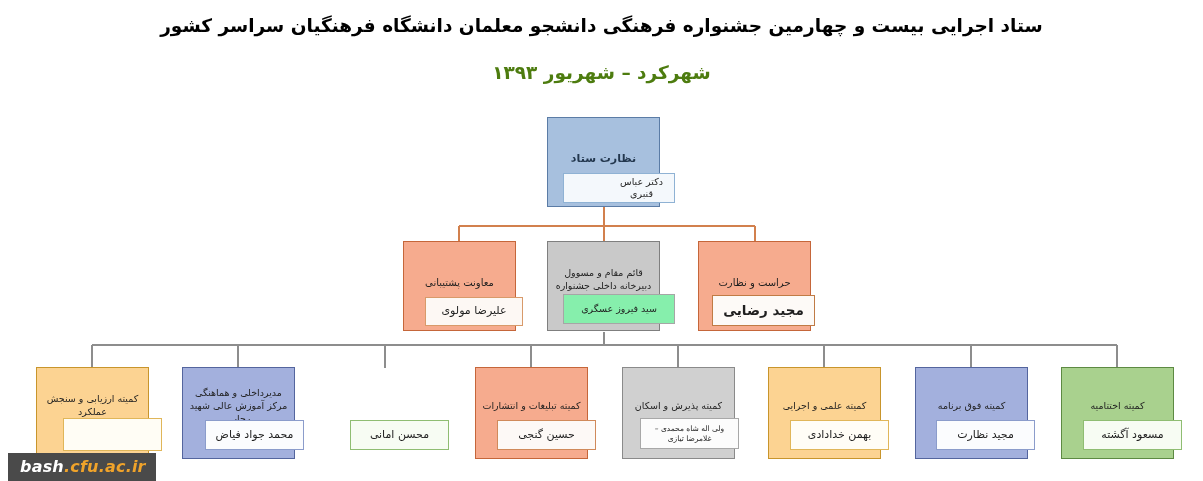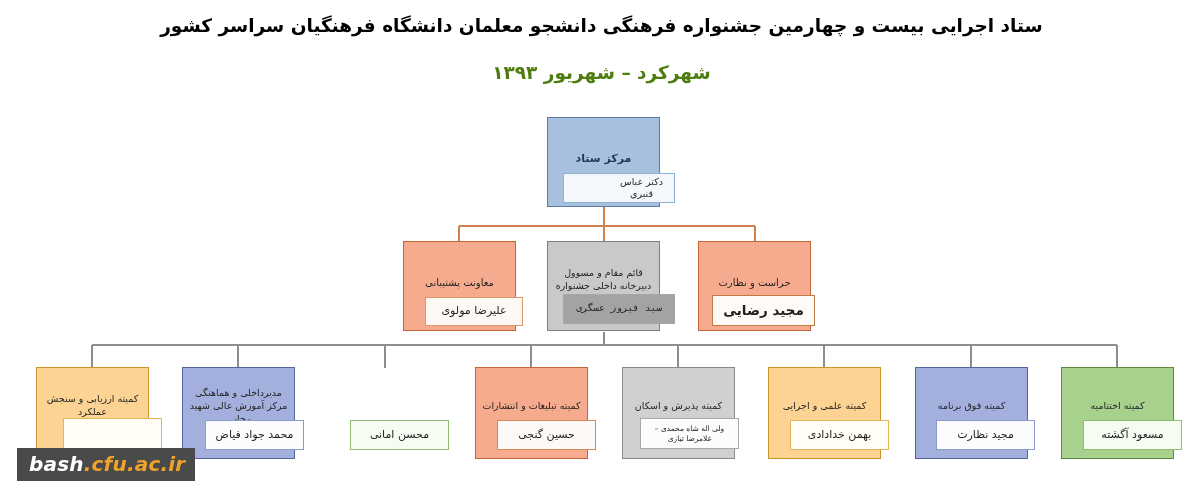--- a/index.html
+++ b/index.html
@@ -92,26 +92,26 @@
     font-size: 11px;
     line-height: 1.3;
     direction: rtl;
     color: #1f1f1f;
     padding: 1px 3px;
   }
 
   
   .watermark {
     position: absolute;
-    left: 17px;
+    left: 8px;
     bottom: 0;
     background: #4a4a4a;
     padding: 4px 10px 5px 12px;
     direction: ltr;
-    font-size: 20px;
+    font-size: 16px;
     font-weight: 700;
     font-style: italic;
     letter-spacing: 0.2px;
     font-family: "DejaVu Sans", "Liberation Sans", sans-serif;
   }
   .wm-bash { color: #ffffff; }
   .wm-rest { color: #f0a32a; }
 </style>
 </head>
 <body>
@@ -142,37 +142,37 @@
       <path d="M385,345 L385,368"></path>
       <path d="M531,345 L531,368"></path>
       <path d="M678,345 L678,368"></path>
       <path d="M824,345 L824,368"></path>
       <path d="M971,345 L971,368"></path>
       <path d="M1117,345 L1117,368"></path>
     </g>
   </svg>
 
   <div class="node" style="left:547px; top:117px; width:113px; height:90px; background:#a7c0de; border-color:#5b7ca6;">
-    <div class="node-title" style="top:34px; font-weight:700; font-size:11px; color:#23374e;">مرکز ستاد</div>
+    <div class="node-title" style="top:34px; font-weight:700; font-size:11px; color:#23374e;">نظارت ستاد</div>
   </div>
   <div class="name-box" style="left:563px; top:173px; width:112px; height:30px; background:#f4f8fc; border-color:#8fb2d4; font-size:9.5px;padding-left:48px;">
     <span>دکتر عباس قنبری</span>
   </div>
 
   <div class="node" style="left:403px; top:241px; width:113px; height:90px; background:#f6ab8e; border-color:#c5663a;">
     <div class="node-title" style="top:34px; font-size:10px;">معاونت پشتیبانی</div>
   </div>
   <div class="name-box" style="left:425px; top:297px; width:98px; height:29px; background:#fdf8f4; border-color:#d89a6a;">
     <span>علیرضا مولوی</span>
   </div>
 
   <div class="node" style="left:547px; top:241px; width:113px; height:90px; background:#c9c9c9; border-color:#7f7f7f;">
     <div class="node-title" style="top:25px; font-size:9.5px;">قائم مقام و مسوول دبیرخانه داخلی جشنواره</div>
   </div>
-  <div class="name-box" style="left:563px; top:294px; width:112px; height:30px; background:#a3a3a3; border-color:#a6a6a6; font-size:9.5px;font-family:Liberation Mono, monospace;">
+  <div class="name-box" style="left:563px; top:294px; width:112px; height:30px; background:#86efac; border-color:#a6a6a6; font-size:9.5px;">
     <span>سید فیروز عسگری</span>
   </div>
 
   <div class="node" style="left:698px; top:241px; width:113px; height:90px; background:#f6ab8e; border-color:#c5663a;">
     <div class="node-title" style="top:34px; font-size:10px;">حراست و نظارت</div>
   </div>
   <div class="name-box" style="left:712px; top:295px; width:103px; height:31px; background:#fdfaf7; border-color:#c07b45; font-size:13.5px; font-weight:700;">
     <span>مجید رضایی</span>
   </div>
 

